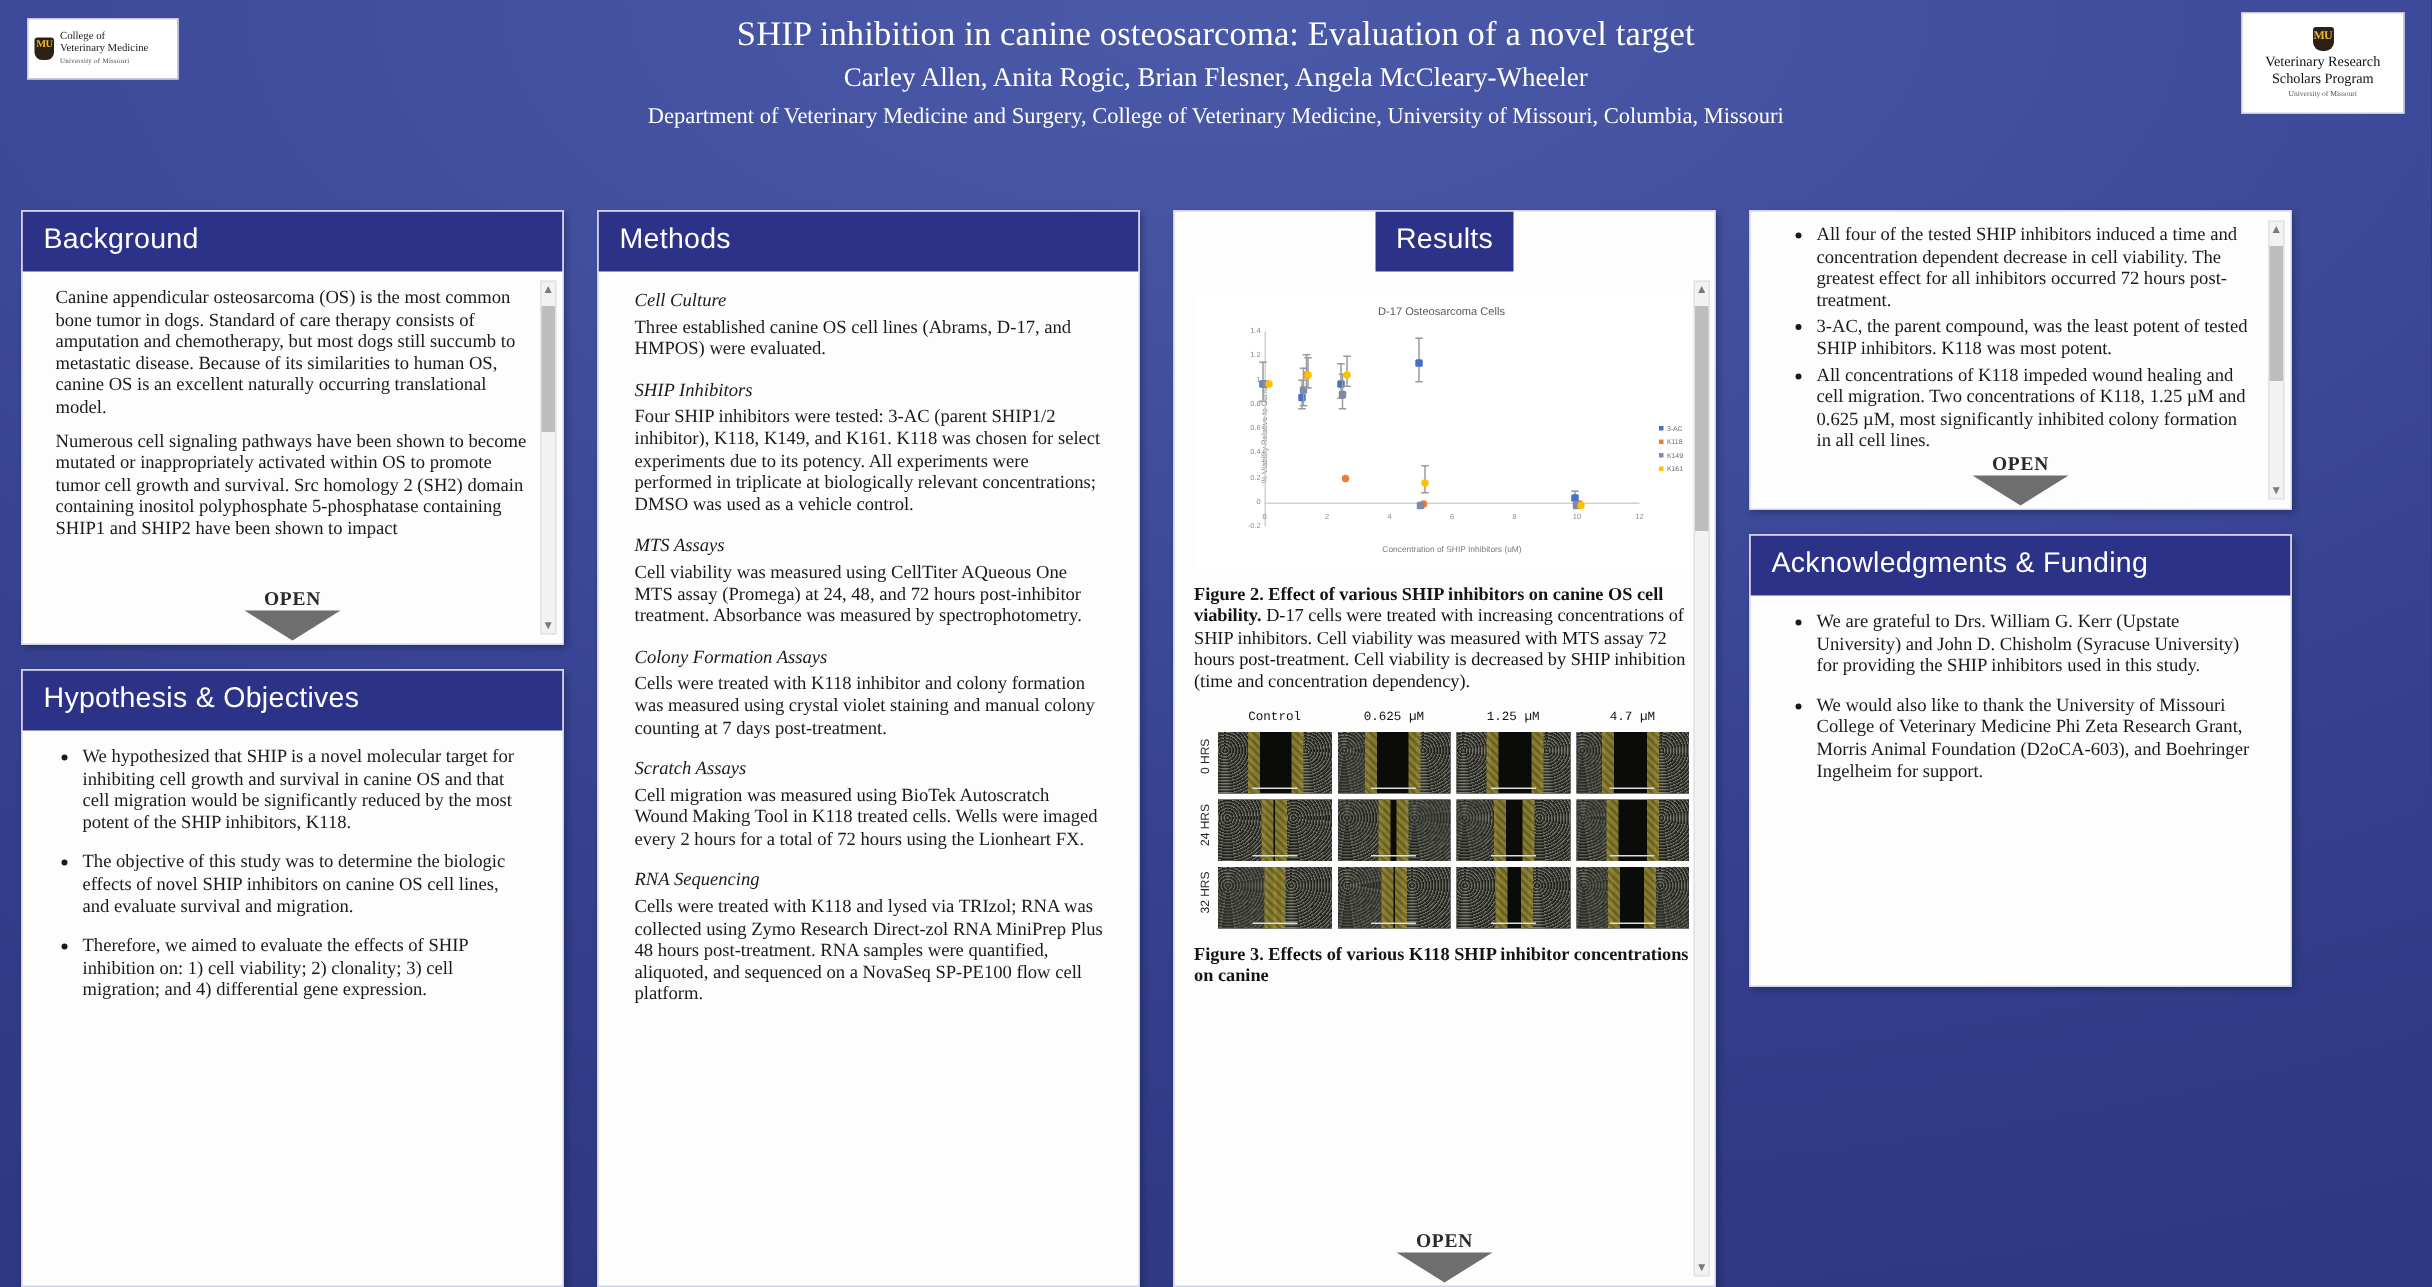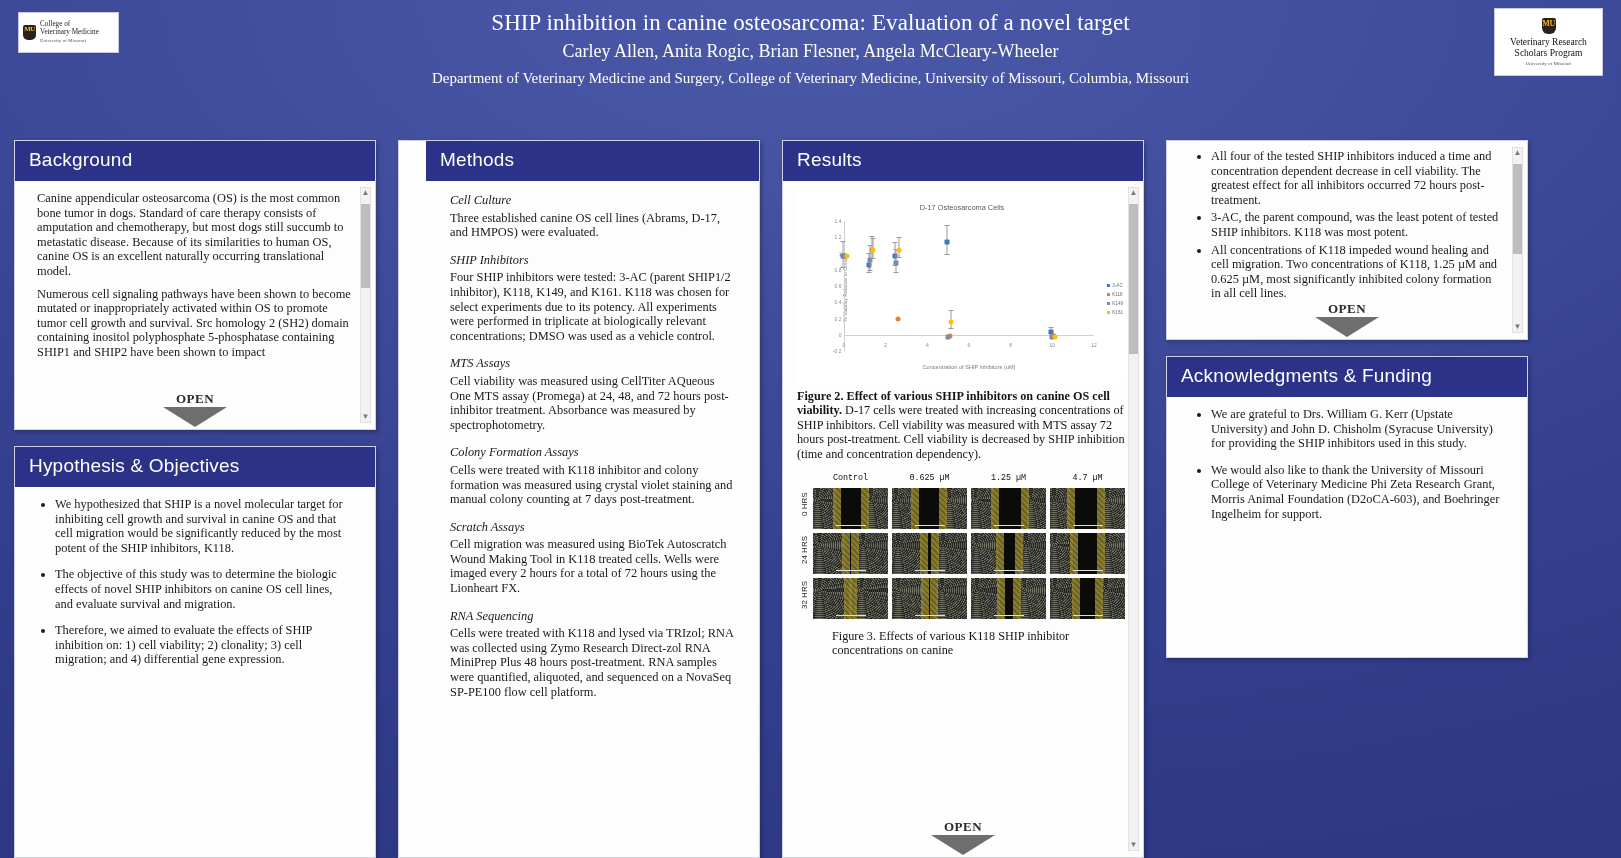--- a/index.html
+++ b/index.html
@@ -364,21 +364,21 @@
             <li>We hypothesized that SHIP is a novel molecular target for inhibiting cell growth and survival in canine OS and that cell migration would be significantly reduced by the most potent of the SHIP inhibitors, K118.</li>
             <li>The objective of this study was to determine the biologic effects of novel SHIP inhibitors on canine OS cell lines, and evaluate survival and migration.</li>
             <li>Therefore, we aimed to evaluate the effects of SHIP inhibition on: 1) cell viability; 2) clonality; 3) cell migration; and 4) differential gene expression.</li>
           </ul>
         </div>
       </div>
 
     </div>
 
     <div class="col">
-      <div class="panel" style="flex:1 1 auto;padding-left:27px;">
+      <div class="panel" style="flex:1 1 auto;">
         <div class="panel-head">Methods</div>
         <div class="panel-body" style="padding:12px 22px 4px 24px;">
           <div class="m-head">Cell Culture</div>
           <div class="m-para">Three established canine OS cell lines (Abrams, D-17, and HMPOS) were evaluated.</div>
 
           <div class="m-head">SHIP Inhibitors</div>
           <div class="m-para">Four SHIP inhibitors were tested: 3-AC (parent SHIP1/2 inhibitor), K118, K149, and K161. K118 was chosen for select experiments due to its potency. All experiments were performed in triplicate at biologically relevant concentrations; DMSO was used as a vehicle control.</div>
 
           <div class="m-head">MTS Assays</div>
           <div class="m-para">Cell viability was measured using CellTiter AQueous One MTS assay (Promega) at 24, 48, and 72 hours post-inhibitor treatment. Absorbance was measured by spectrophotometry.</div>
@@ -389,21 +389,21 @@
           <div class="m-head">Scratch Assays</div>
           <div class="m-para">Cell migration was measured using BioTek Autoscratch Wound Making Tool in K118 treated cells. Wells were imaged every 2 hours for a total of 72 hours using the Lionheart FX.</div>
 
           <div class="m-head">RNA Sequencing</div>
           <div class="m-para">Cells were treated with K118 and lysed via TRIzol; RNA was collected using Zymo Research Direct-zol RNA MiniPrep Plus 48 hours post-treatment. RNA samples were quantified, aliquoted, and sequenced on a NovaSeq SP-PE100 flow cell platform.</div>
         </div>
       </div>
     </div>
 
     <div class="col col-results">
-      <div class="panel" style="flex:1 1 auto;">
+      <div class="panel" style="flex:1 1 auto;align-items:center;">
         <div class="panel-head">Results</div>
         <div class="panel-body results-body">
 
           <div class="chart-wrap">
             <div class="chart-title">D-17 Osteosarcoma Cells</div>
             <div class="ylabel">% Viability Relative to Control</div>
             <div class="xlabel">Concentration of SHIP Inhibitors (uM)</div>
             <div class="plot" id="plot">
               <div class="axis-y"></div>
             <div class="axis-x" style="top: 113.75px;"></div>
@@ -600,21 +600,21 @@
                     <div class="cells-l" style="left:0;width:32%"></div>
                     <div class="edge-l" style="left:29%"></div>
                     <div class="cells-r" style="right:0;width:32%"></div>
                     <div class="edge-r" style="right:29%"></div>
                     <div class="scalebar"></div>
                   </div>
               </div>
             </div>
           </div>
 
-          <div class="figcap" style="margin-top:6px;font-weight:normal;margin-left:35px;">Figure 3. Effects of various K118 SHIP inhibitor concentrations on canine</div>
+          <div class="figcap" style="margin-top:6px;font-weight:bold;">Figure 3. Effects of various K118 SHIP inhibitor concentrations on canine</div>
 
           <div class="vscroll">
             <div class="arrow up">▲</div>
             <div class="thumb" style="top:16px; height:150px;"></div>
             <div class="arrow down">▼</div>
           </div>
         </div>
         <div class="open-widget">
           <div class="open-label">OPEN</div>
           <div class="open-tri"></div>

